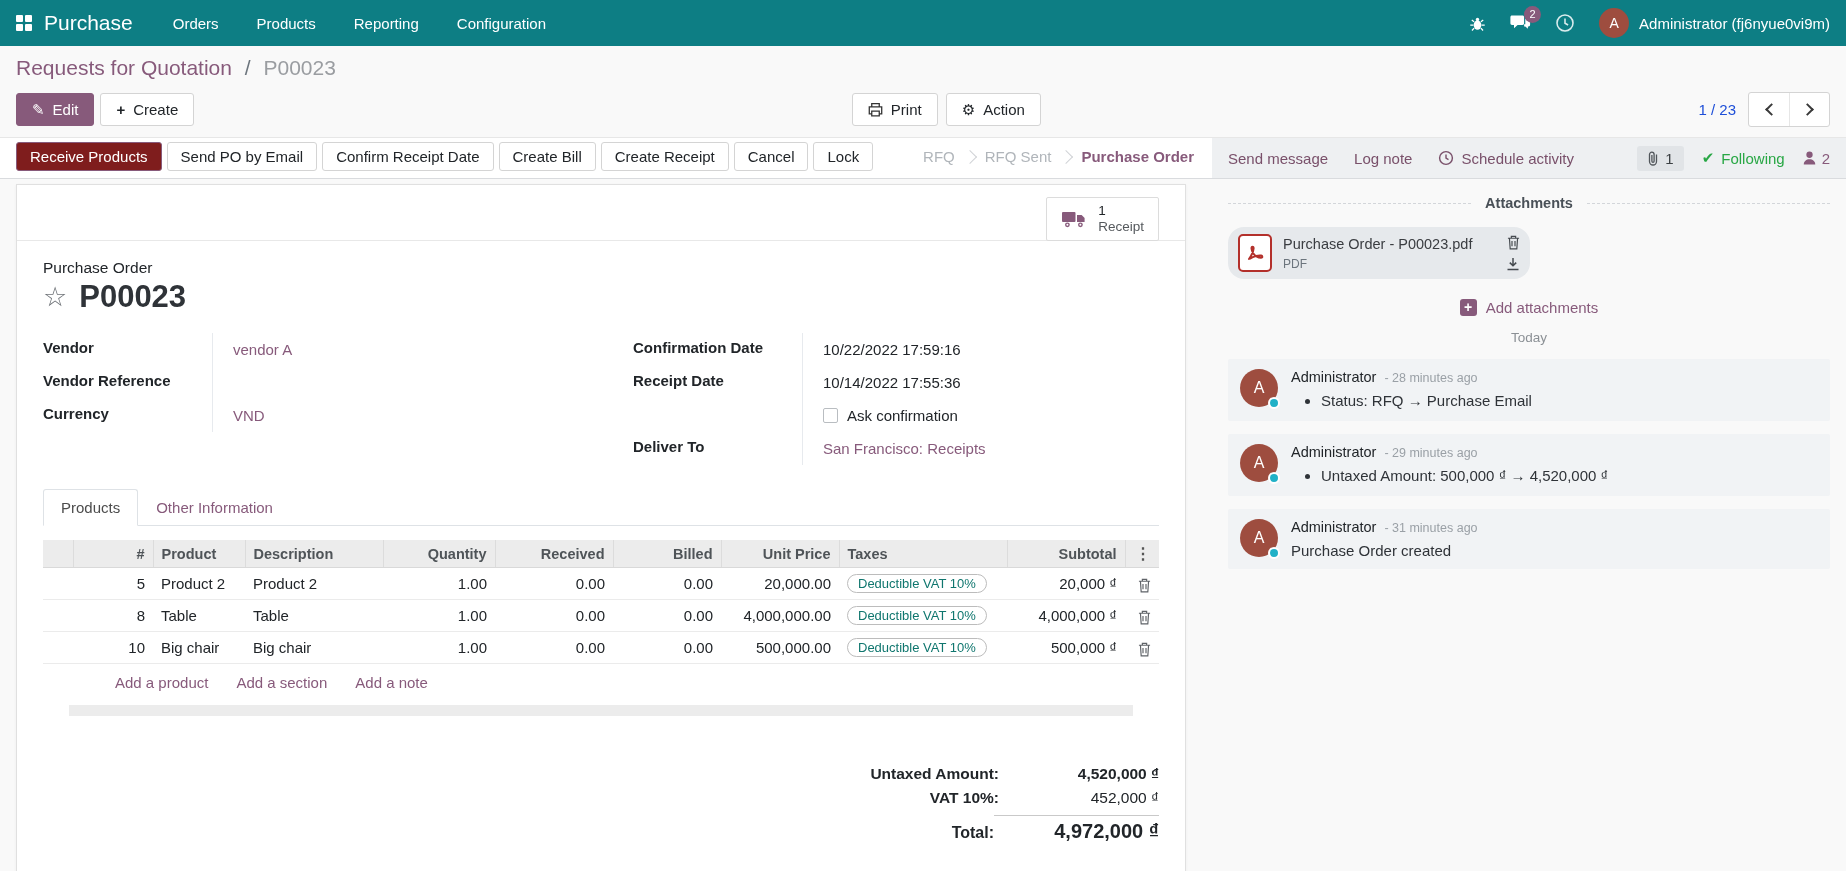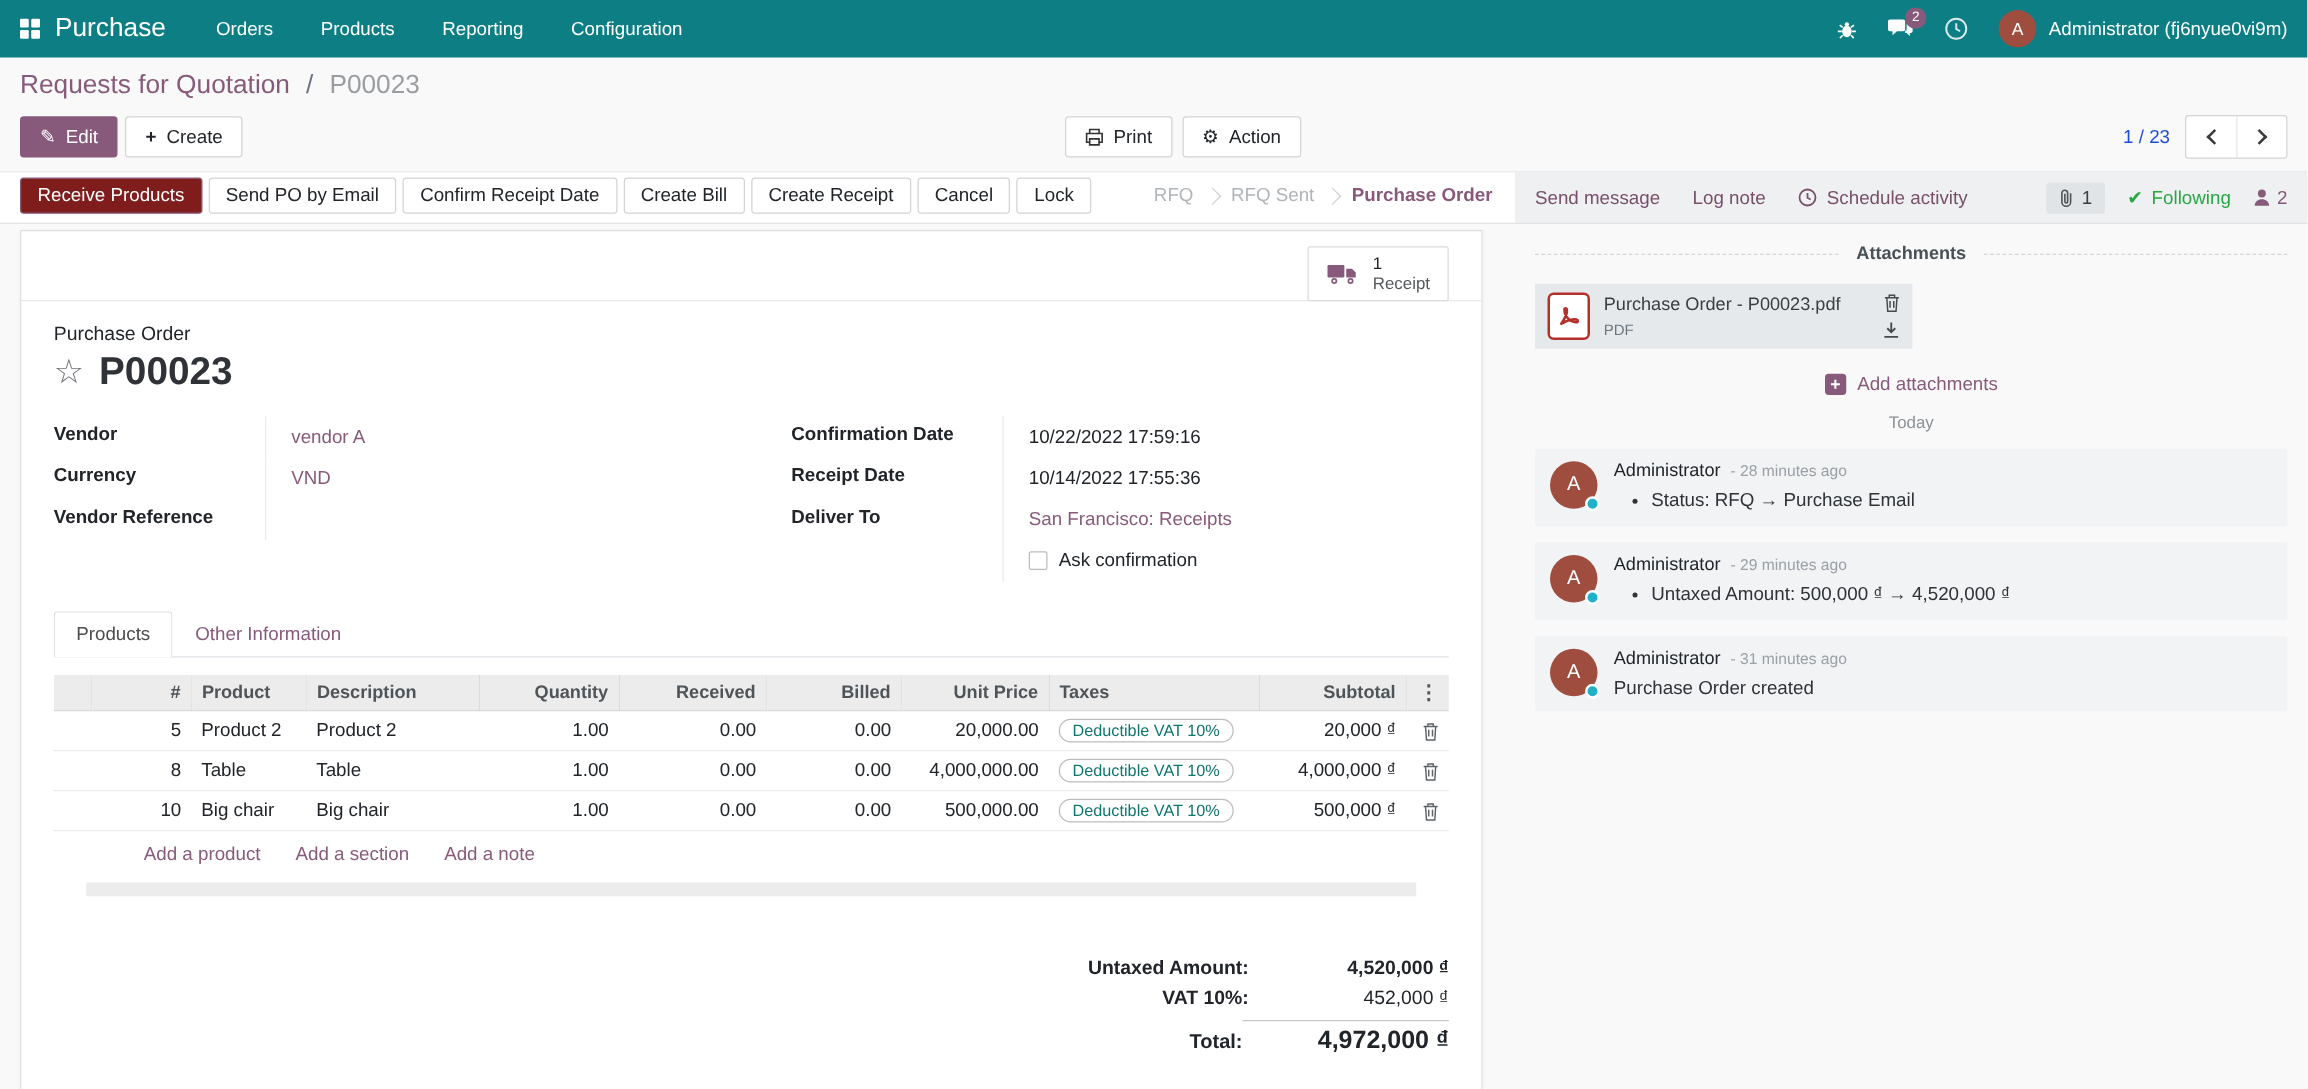--- a/index.html
+++ b/index.html
@@ -103,21 +103,21 @@
 .t-label{font-weight:700;font-size:15.5px;color:#212529}
 .t-value{width:160px;text-align:right;font-size:15.5px}
 .t-value.bold{font-weight:700}
 .t-total-label{font-weight:700;font-size:16px}
 .t-total-value{width:165px;text-align:right;font-size:20px;font-weight:700;border-top:1px solid #c9c9c9;padding-top:4px;margin-top:2px}
 
 
 .chatter{width:634px;padding:14px 16px 0;font-size:15px}
 .attach-divider{display:flex;align-items:center;gap:14px;color:#495057;font-weight:700;font-size:14.5px;margin:2px 0 16px}
 .attach-divider .line{flex:1;border-top:1px dashed #d3d6da}
-.attach-card{width:302px;background:#e6e9ec;border-radius:0;padding:7px 10px;display:flex;align-items:center;gap:11px}
+.attach-card{width:302px;background:#e6e9ec;border-radius:16px;padding:7px 10px;display:flex;align-items:center;gap:11px}
 .pdf-ic{width:34px;height:38px;background:#fff;border:2px solid #b3302b;border-radius:5px;display:flex;align-items:center;justify-content:center;flex:none}
 .att-info{flex:1;min-width:0}
 .att-name{color:#3a3d41;font-size:14.5px;white-space:nowrap;overflow:hidden;cursor:pointer}
 .att-type{font-size:12px;color:#6c757d;margin-top:5px}
 .att-actions{display:flex;flex-direction:column;gap:7px;align-items:center}
 .att-actions span{cursor:pointer;display:flex}
 .add-attach{display:flex;justify-content:center;align-items:center;gap:9px;color:#875a7b;margin:20px 0 14px;cursor:pointer;font-size:15px}
 .plus-box{width:17px;height:17px;background:#875a7b;border-radius:3px;color:#fff;font-size:14px;line-height:17px;text-align:center;font-weight:700;font-style:normal}
 .today{text-align:center;color:#8b9095;font-size:13.5px;margin:8px 0 14px}
 .message{background:#f1f3f5;border-radius:2px;padding:10px 12px;display:flex;gap:13px;margin-bottom:13px}
@@ -311,47 +311,47 @@
         </div>
       </div>
 
       <div class="o-group">
         <div>
           <div class="f-row">
             <div class="f-label">Vendor</div>
             <div class="f-value link">vendor A</div>
           </div>
           <div class="f-row">
+            <div class="f-label">Vendor Reference</div>
+            <div class="f-value"></div>
+          </div>
+          <div class="f-row">
             <div class="f-label">Currency</div>
             <div class="f-value link">VND</div>
           </div>
-          <div class="f-row">
-            <div class="f-label">Vendor Reference</div>
-            <div class="f-value"></div>
-          </div>
         </div>
         <div>
           <div class="f-row">
             <div class="f-label">Confirmation Date</div>
             <div class="f-value">10/22/2022 17:59:16</div>
           </div>
           <div class="f-row">
             <div class="f-label">Receipt Date</div>
             <div class="f-value">10/14/2022 17:55:36</div>
-          </div>
-          <div class="f-row">
-            <div class="f-label">Deliver To</div>
-            <div class="f-value link">San Francisco: Receipts</div>
           </div>
           <div class="f-row">
             <div class="f-label"></div>
             <div class="f-value">
               <span class="checkbox"></span>
               <span>Ask confirmation</span>
             </div>
+          </div>
+          <div class="f-row">
+            <div class="f-label">Deliver To</div>
+            <div class="f-value link">San Francisco: Receipts</div>
           </div>
         </div>
       </div>
 
       <div class="tabs">
         <div class="tab active">Products</div>
         <div class="tab inactive">Other Information</div>
       </div>
 
       <div class="table-wrap">

